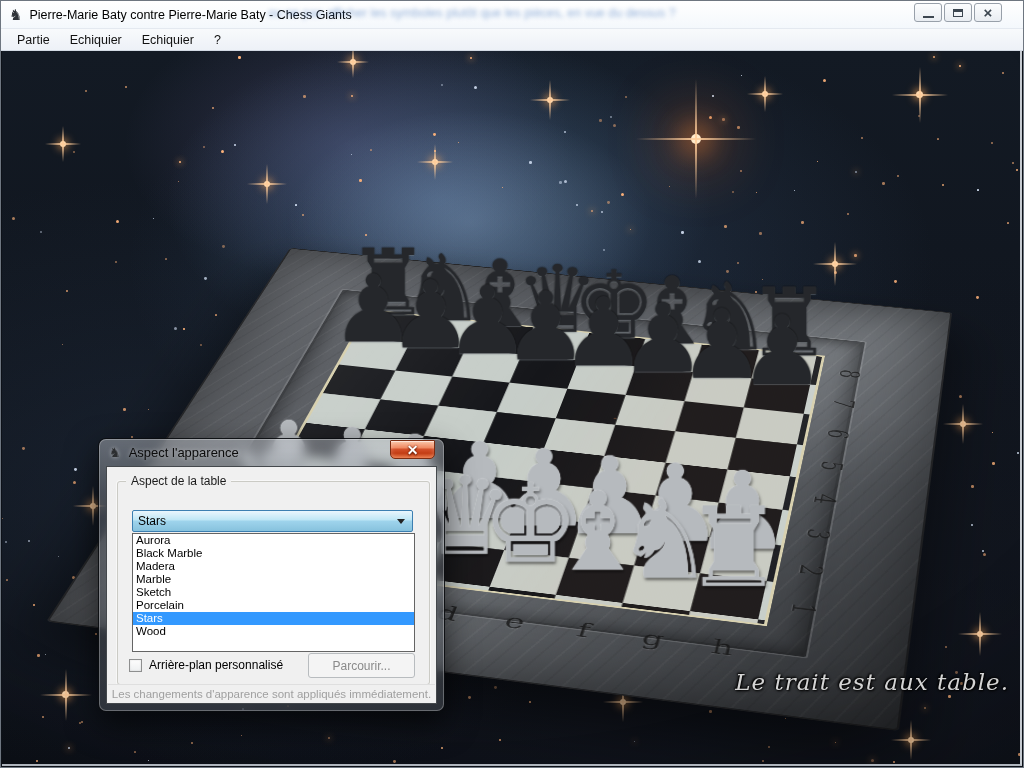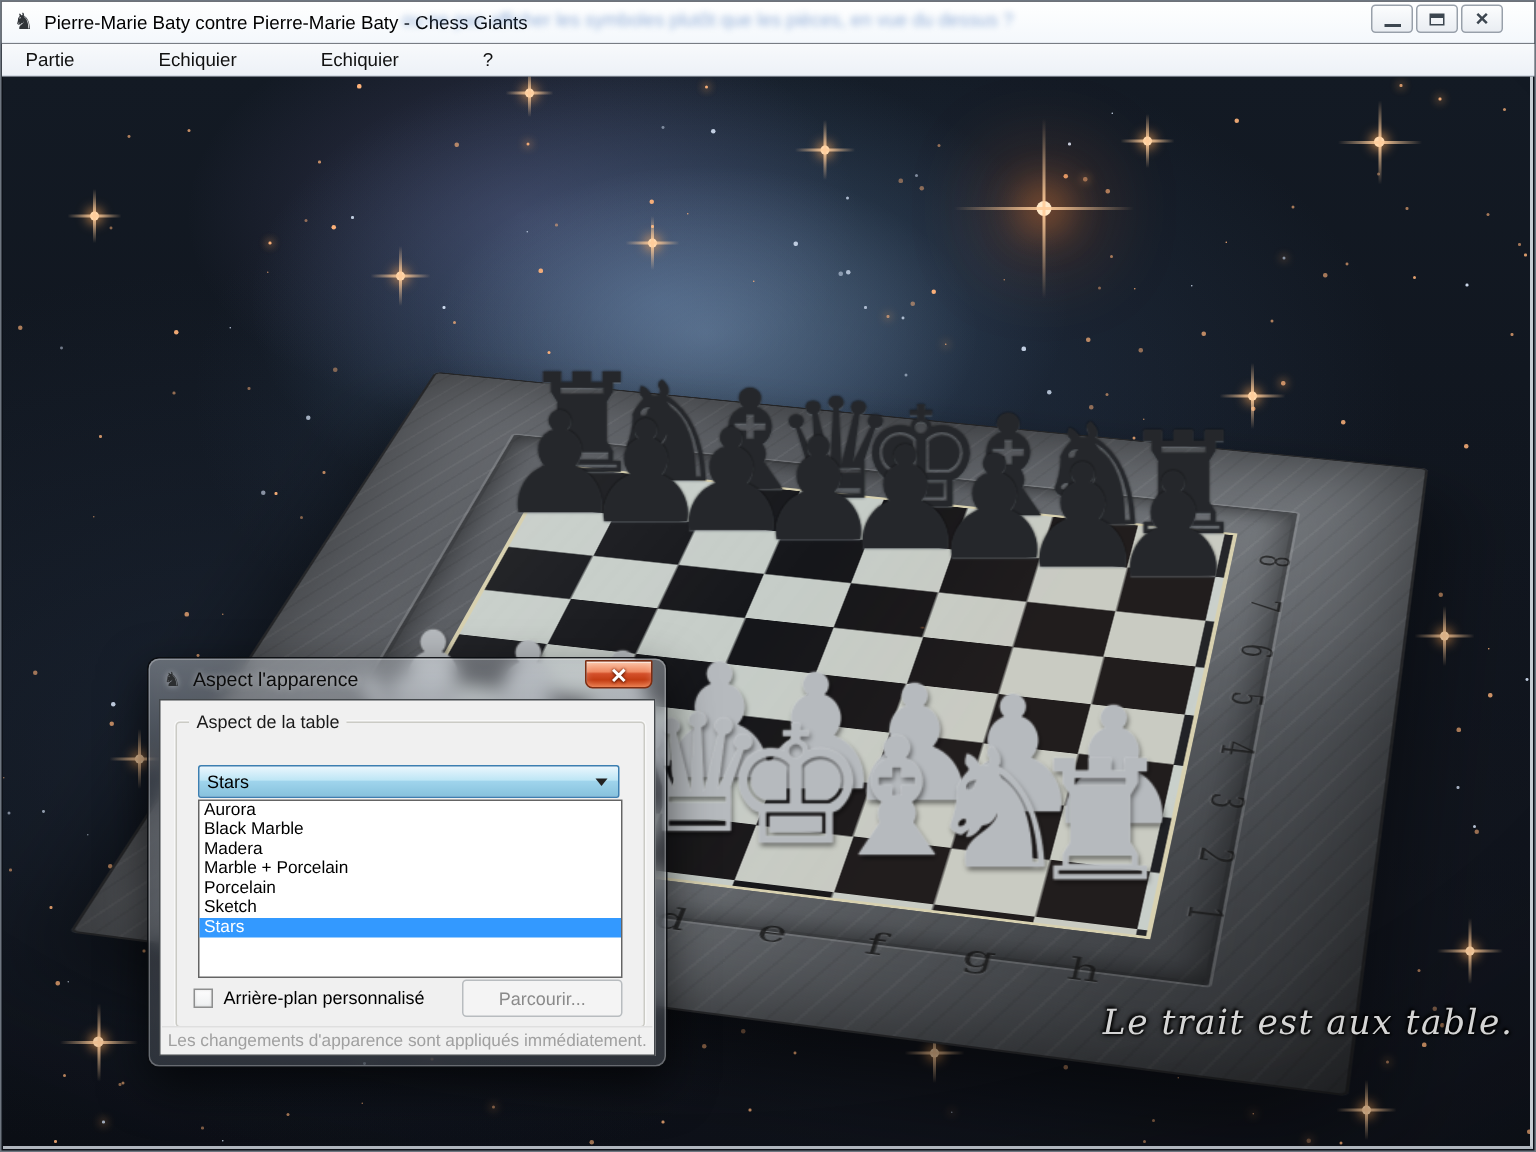--- a/index.html
+++ b/index.html
@@ -16,21 +16,21 @@
     filter:blur(2.2px);opacity:.6;white-space:nowrap;overflow:hidden;pointer-events:none;}
   .winbtns{position:absolute;right:21px;top:2px;display:flex;gap:2px;}
   .wbtn{width:28px;height:19px;border:1px solid #98a0aa;border-radius:3px;box-sizing:border-box;
     background:linear-gradient(#fcfdfe,#e9edf2);display:flex;align-items:center;justify-content:center;}
   .glyph-min{width:11px;height:2px;background:#3c4650;margin-top:9px;}
   .glyph-max{width:10px;height:8px;border:1px solid #3c4650;border-top:3px solid #3c4650;box-sizing:border-box;}
   .glyph-close{font-size:15px;font-weight:bold;color:#3c4650;line-height:1;margin-top:-1px;}
 
   .menubar{position:absolute;left:0;top:28px;right:0;height:22px;z-index:60;
     background:linear-gradient(#f8fafc,#edf1f7);border-bottom:1px solid #d3dae4;
-    display:flex;align-items:center;padding-left:6px;box-sizing:border-box;font-size:12.5px;color:#111;gap:36px;}
+    display:flex;align-items:center;padding-left:6px;box-sizing:border-box;font-size:12.5px;color:#111;}
   .menubar .mi{padding:3px 10px;}
 
   
   .viewport{position:absolute;left:1px;right:1px;top:50px;bottom:1px;overflow:hidden;
     background:linear-gradient(180deg,#131a24,#0c0f16);
     border-right:2px solid #c6cbd1;border-bottom:2px solid #b0b6be;box-sizing:border-box;}
   .nebula{position:absolute;inset:0;pointer-events:none;background:
     radial-gradient(260px 160px at 46% 24%, rgba(170,200,235,.28), transparent 70%),
     radial-gradient(420px 260px at 43% 21%, rgba(96,136,178,.40), transparent 65%),
     radial-gradient(320px 200px at 34% 13%, rgba(128,118,182,.28), transparent 70%),
@@ -582,24 +582,25 @@
       <div class="grp">
         <span class="grp-label">Aspect de la table</span>
         <div class="combo">
           <span>Stars</span>
           <span class="combo-arrow"></span>
         </div>
         <div class="ddl" id="ddl">
             <div class="ddl-item">Aurora</div>
             <div class="ddl-item">Black Marble</div>
             <div class="ddl-item">Madera</div>
-            <div class="ddl-item">Marble + Porcelain</div>
+            <div class="ddl-item">Marble</div>
+            <div class="ddl-item">Sketch</div>
             <div class="ddl-item">Porcelain</div>
-            <div class="ddl-item">Sketch</div>
             <div class="ddl-item sel">Stars</div>
+            <div class="ddl-item">Wood</div>
           </div>
         <div class="chk-row">
           <span class="chk-box"></span>
           <span class="chk-label">Arrière-plan personnalisé</span>
         </div>
         <div class="btn-browse" aria-disabled="true">
           <span>Parcourir...</span>
         </div>
       </div>
       <div class="dlg-status">

